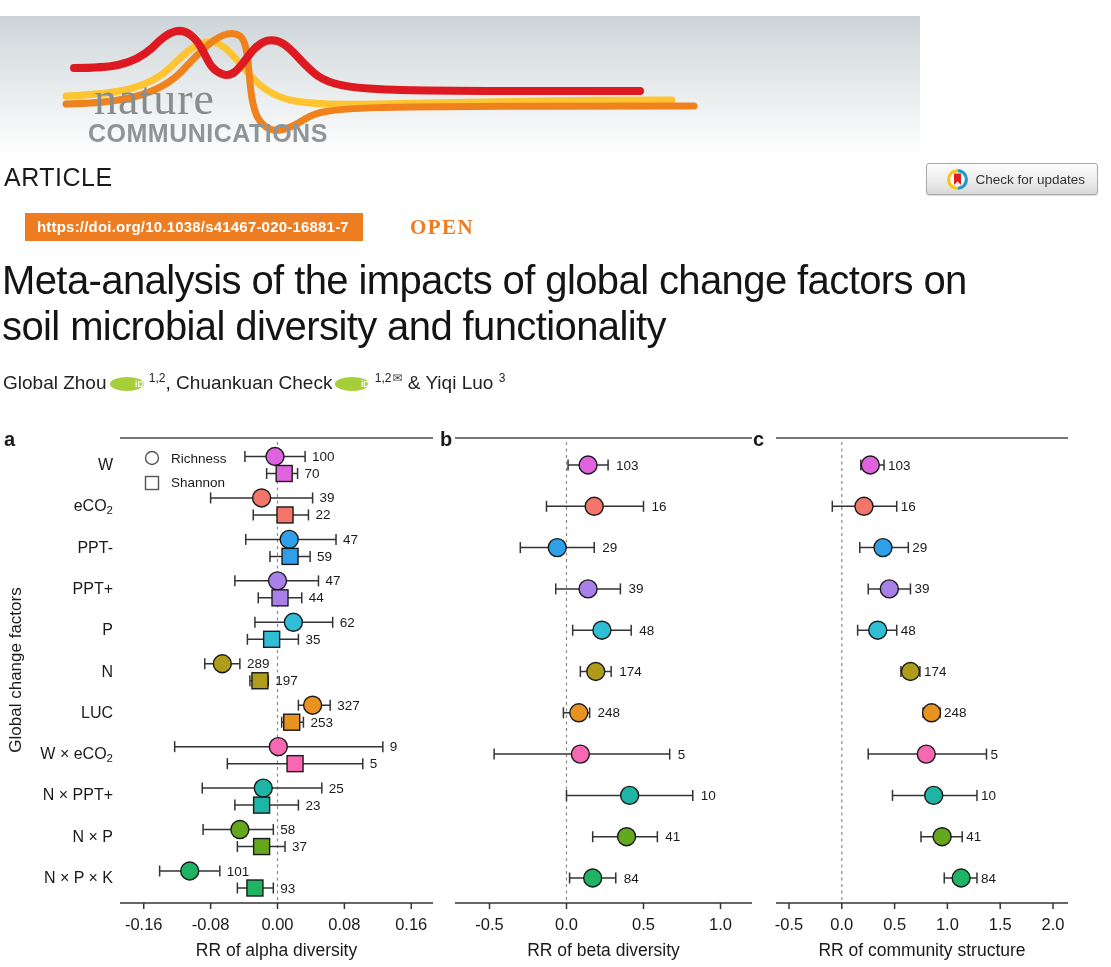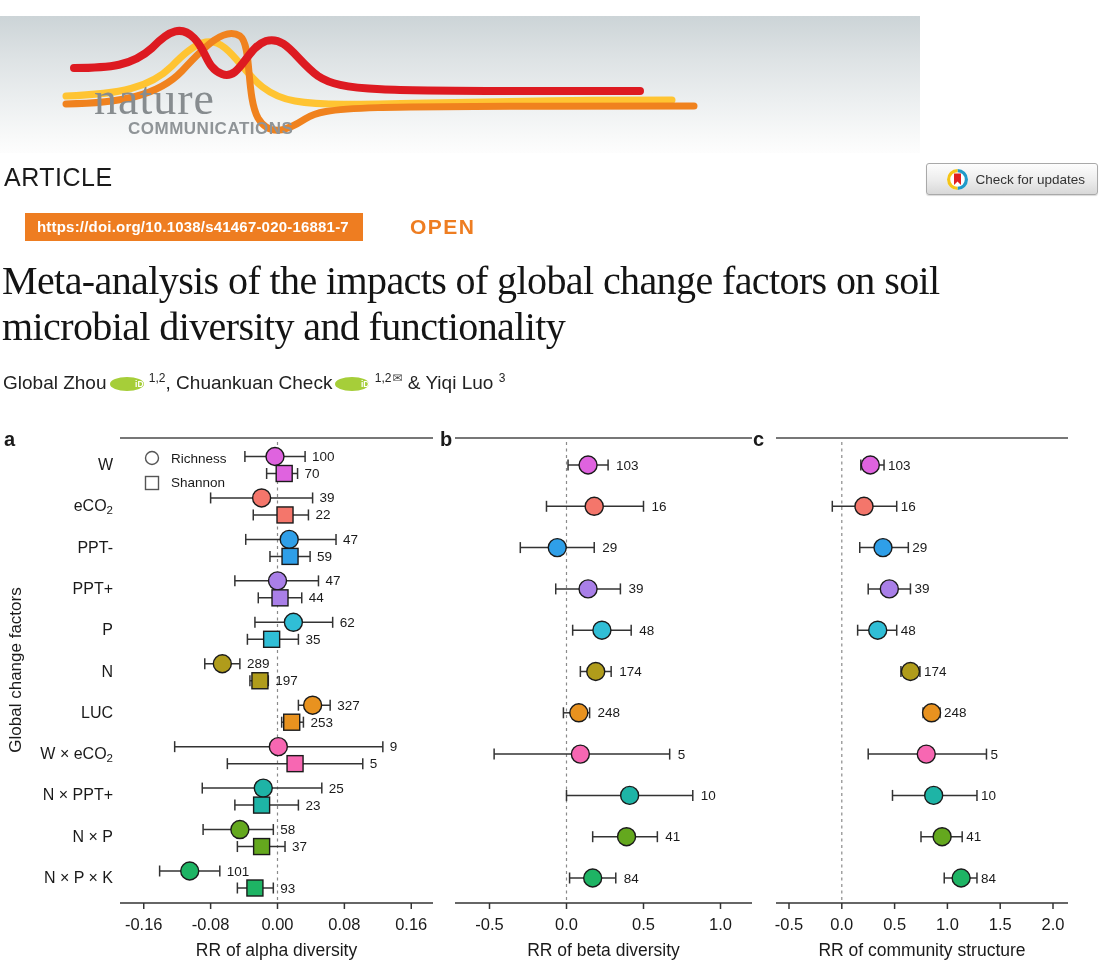--- a/index.html
+++ b/index.html
@@ -13,42 +13,42 @@
     position:absolute;left:0;top:16px;width:920px;height:137px;
     background:linear-gradient(180deg,#ccd4d7 0%,#dde2e4 30%,#eceff0 62%,#f8f9f9 88%,#fdfdfd 100%);
   }
   .ribbon{position:absolute;left:0;top:0;}
   .logo-nature{
     position:absolute;left:94px;top:56px;
     font-family:"Liberation Serif",serif;font-size:46px;color:#878c8f;letter-spacing:1px;
   }
   .logo-comms{
     position:absolute;left:88px;top:103px;
-    font-size:17px;font-weight:bold;color:#8f9497;letter-spacing:0.5px;margin-left:40px;
+    font-size:25px;font-weight:bold;color:#8f9497;letter-spacing:0.5px;
   }
   
   .article-head{position:absolute;left:0;top:137px;width:1111px;}
   .kicker-row{display:flex;justify-content:space-between;align-items:flex-start;margin-top:26px;}
   .kicker{font-size:25px;color:#1a1a1a;letter-spacing:0.5px;margin-left:4px;}
   .check-updates{
     margin-right:13px;height:32px;display:flex;align-items:center;gap:7px;
     background:linear-gradient(180deg,#fdfdfd 0%,#ececec 55%,#d8d8d8 100%);
     border:1px solid #a9a9a9;border-radius:3px;padding:0 12px 0 20px;cursor:pointer;
     font-family:"Liberation Sans",sans-serif;font-size:13.5px;color:#333;
     box-shadow:0 1px 1px rgba(0,0,0,0.15);
   }
   .doi-row{margin-top:18px;display:flex;align-items:center;padding-left:25px;}
   .doi-bar{
     display:inline-block;background:#EE7D21;color:#fff;font-weight:bold;font-size:15px;
     padding:5px 14px 6px 12px;text-decoration:none;letter-spacing:0.2px;
   }
-  .open-label{margin-left:47px;color:#EE7D21;font-weight:bold;font-size:21px;letter-spacing:1.5px;}
+  .open-label{margin-left:47px;color:#EE7D21;font-weight:bold;font-size:21px;letter-spacing:1.5px;font-family:Liberation Serif, serif;}
   .title{
     margin:17px 0 0 2px;max-width:1020px;
-    font-size:40px;font-weight:400;line-height:1.14;letter-spacing:-0.6px;color:#141414;font-family:Liberation Serif, serif;
+    font-size:40px;font-weight:400;line-height:1.14;letter-spacing:-0.6px;color:#141414;
   }
   .authors{margin:22px 0 0 3px;font-size:19px;color:#222;}
   .orcid-icon{
     display:inline-block;width:34px;height:14px;border-radius:50%;background:#A6CE39;color:#fff;
     font-size:8.5px;font-weight:bold;text-align:right;line-height:14px;margin-left:3px;
     vertical-align:2px;
   }
   sup.affil{font-size:12px;vertical-align:7px;margin-left:2px;}
   sup.envelope{font-size:12px;vertical-align:7px;color:#444;margin-left:1px;}
   

